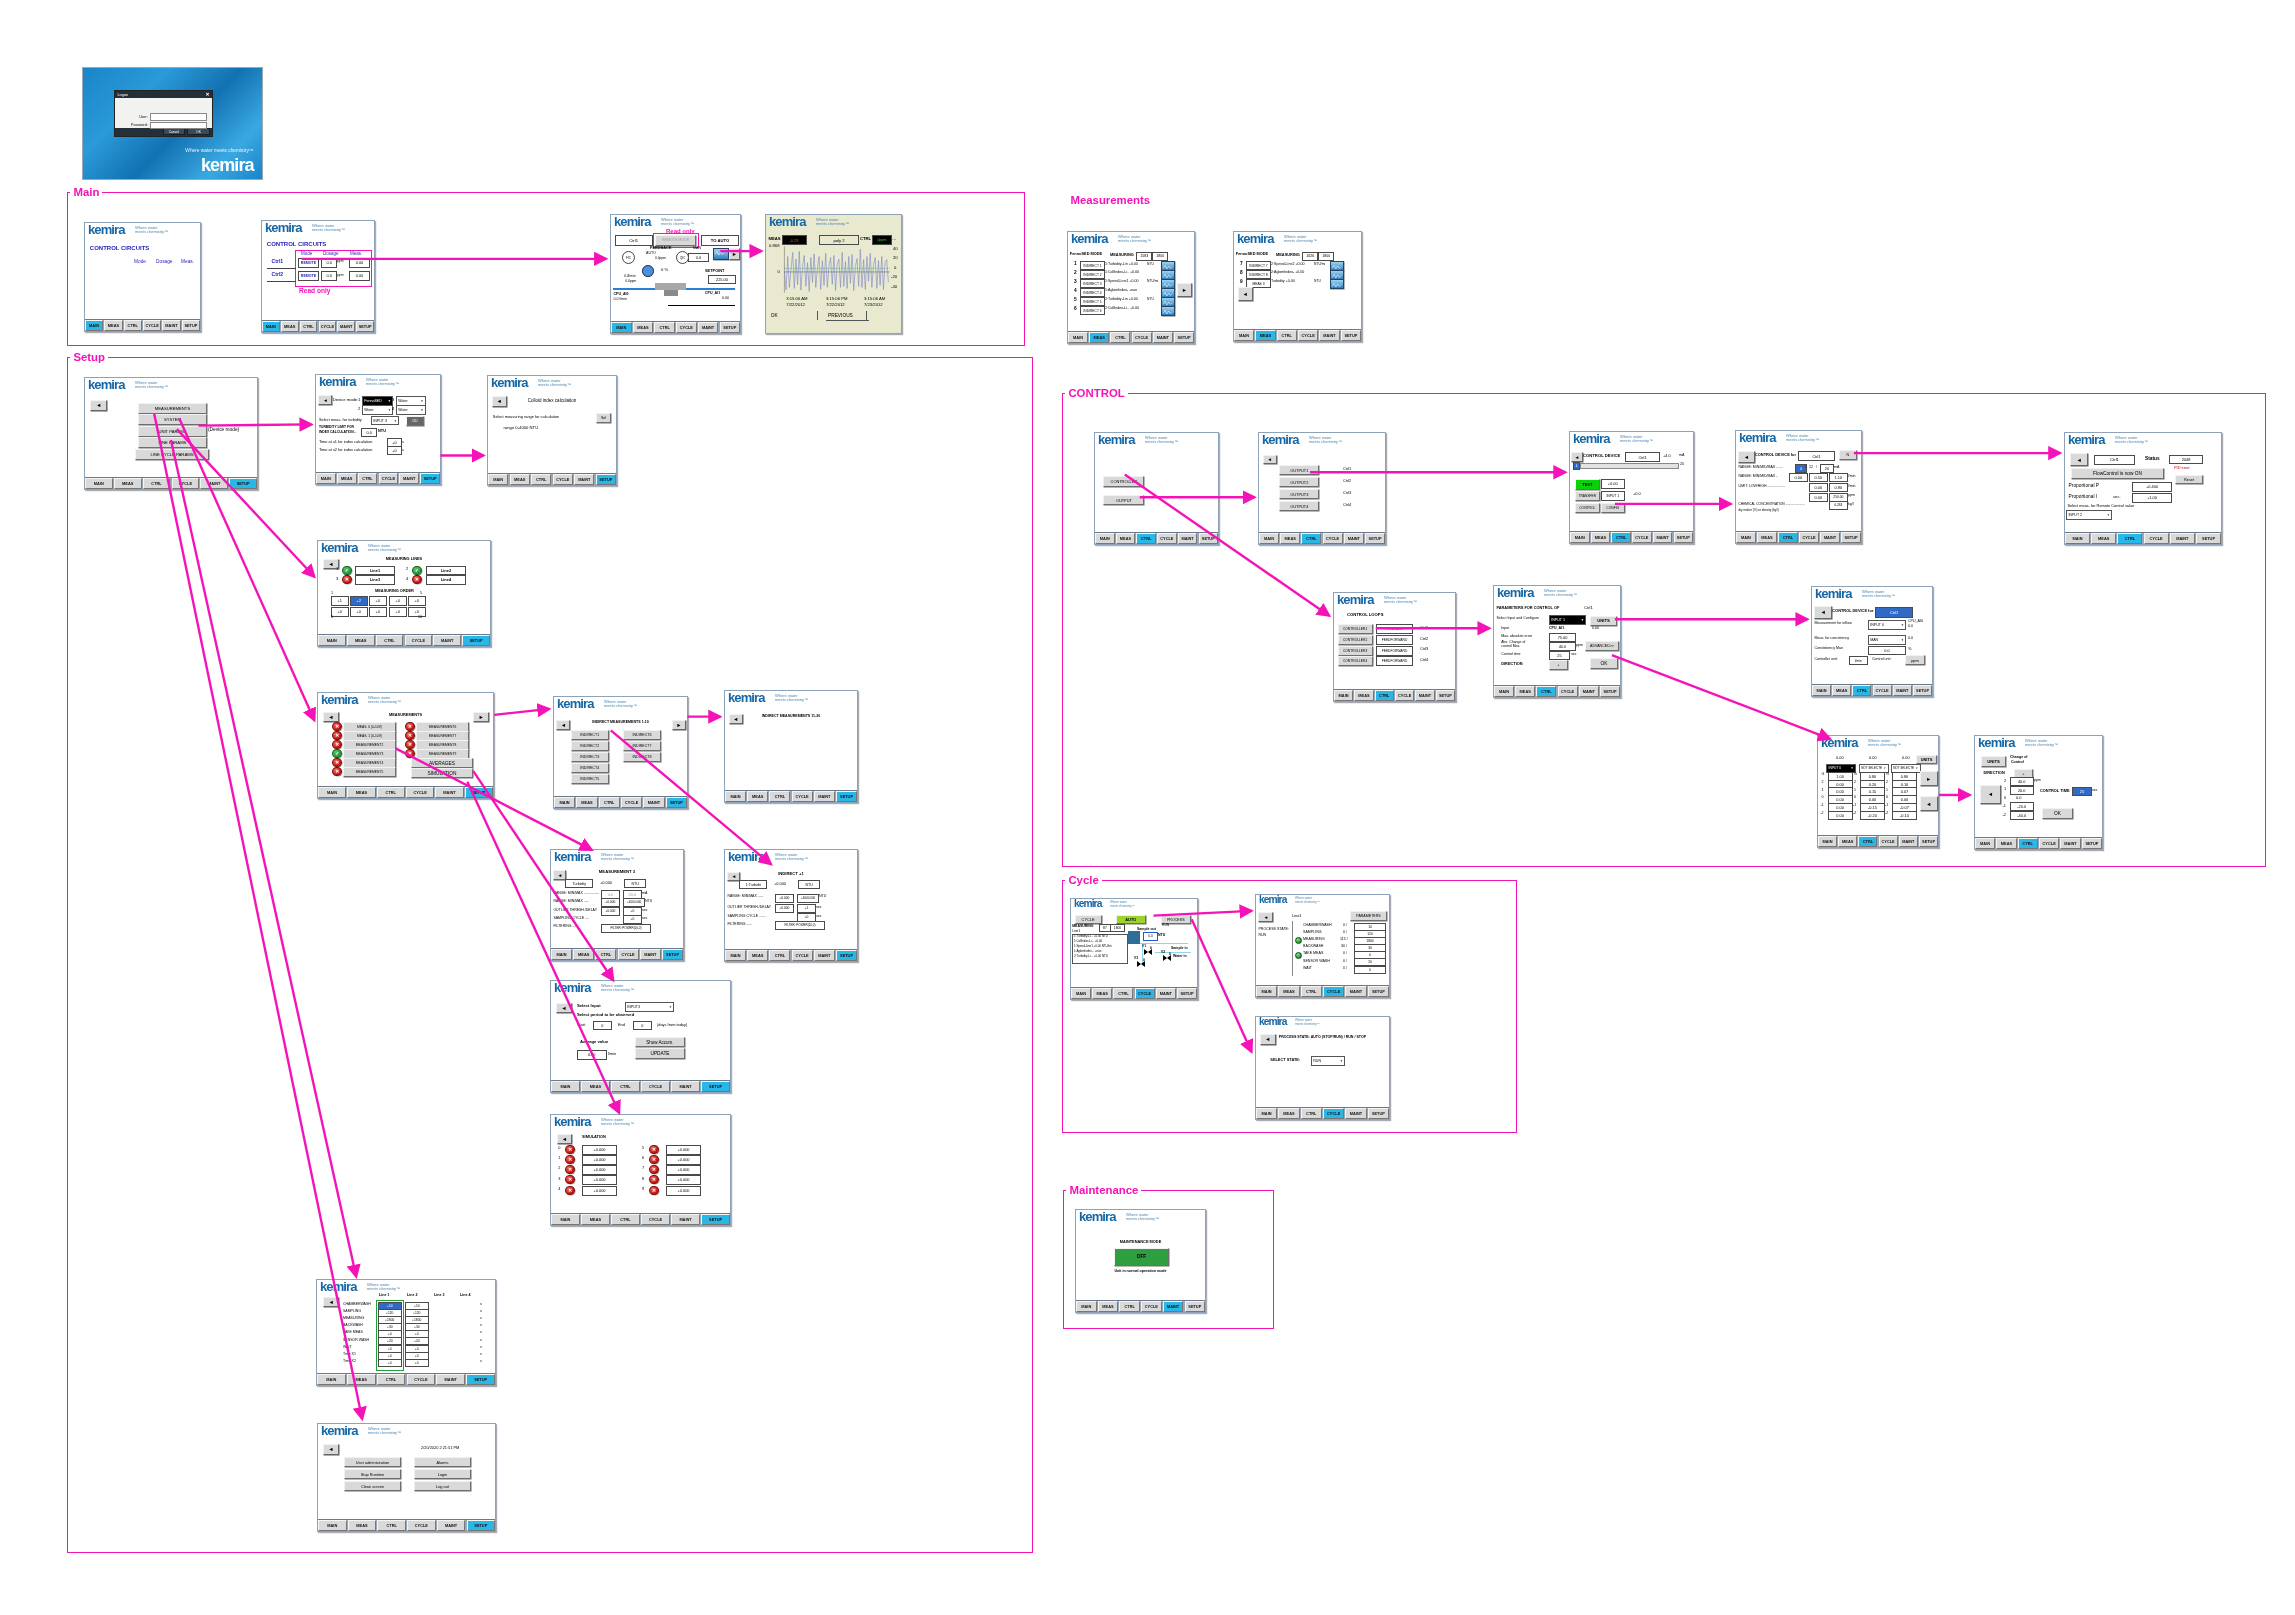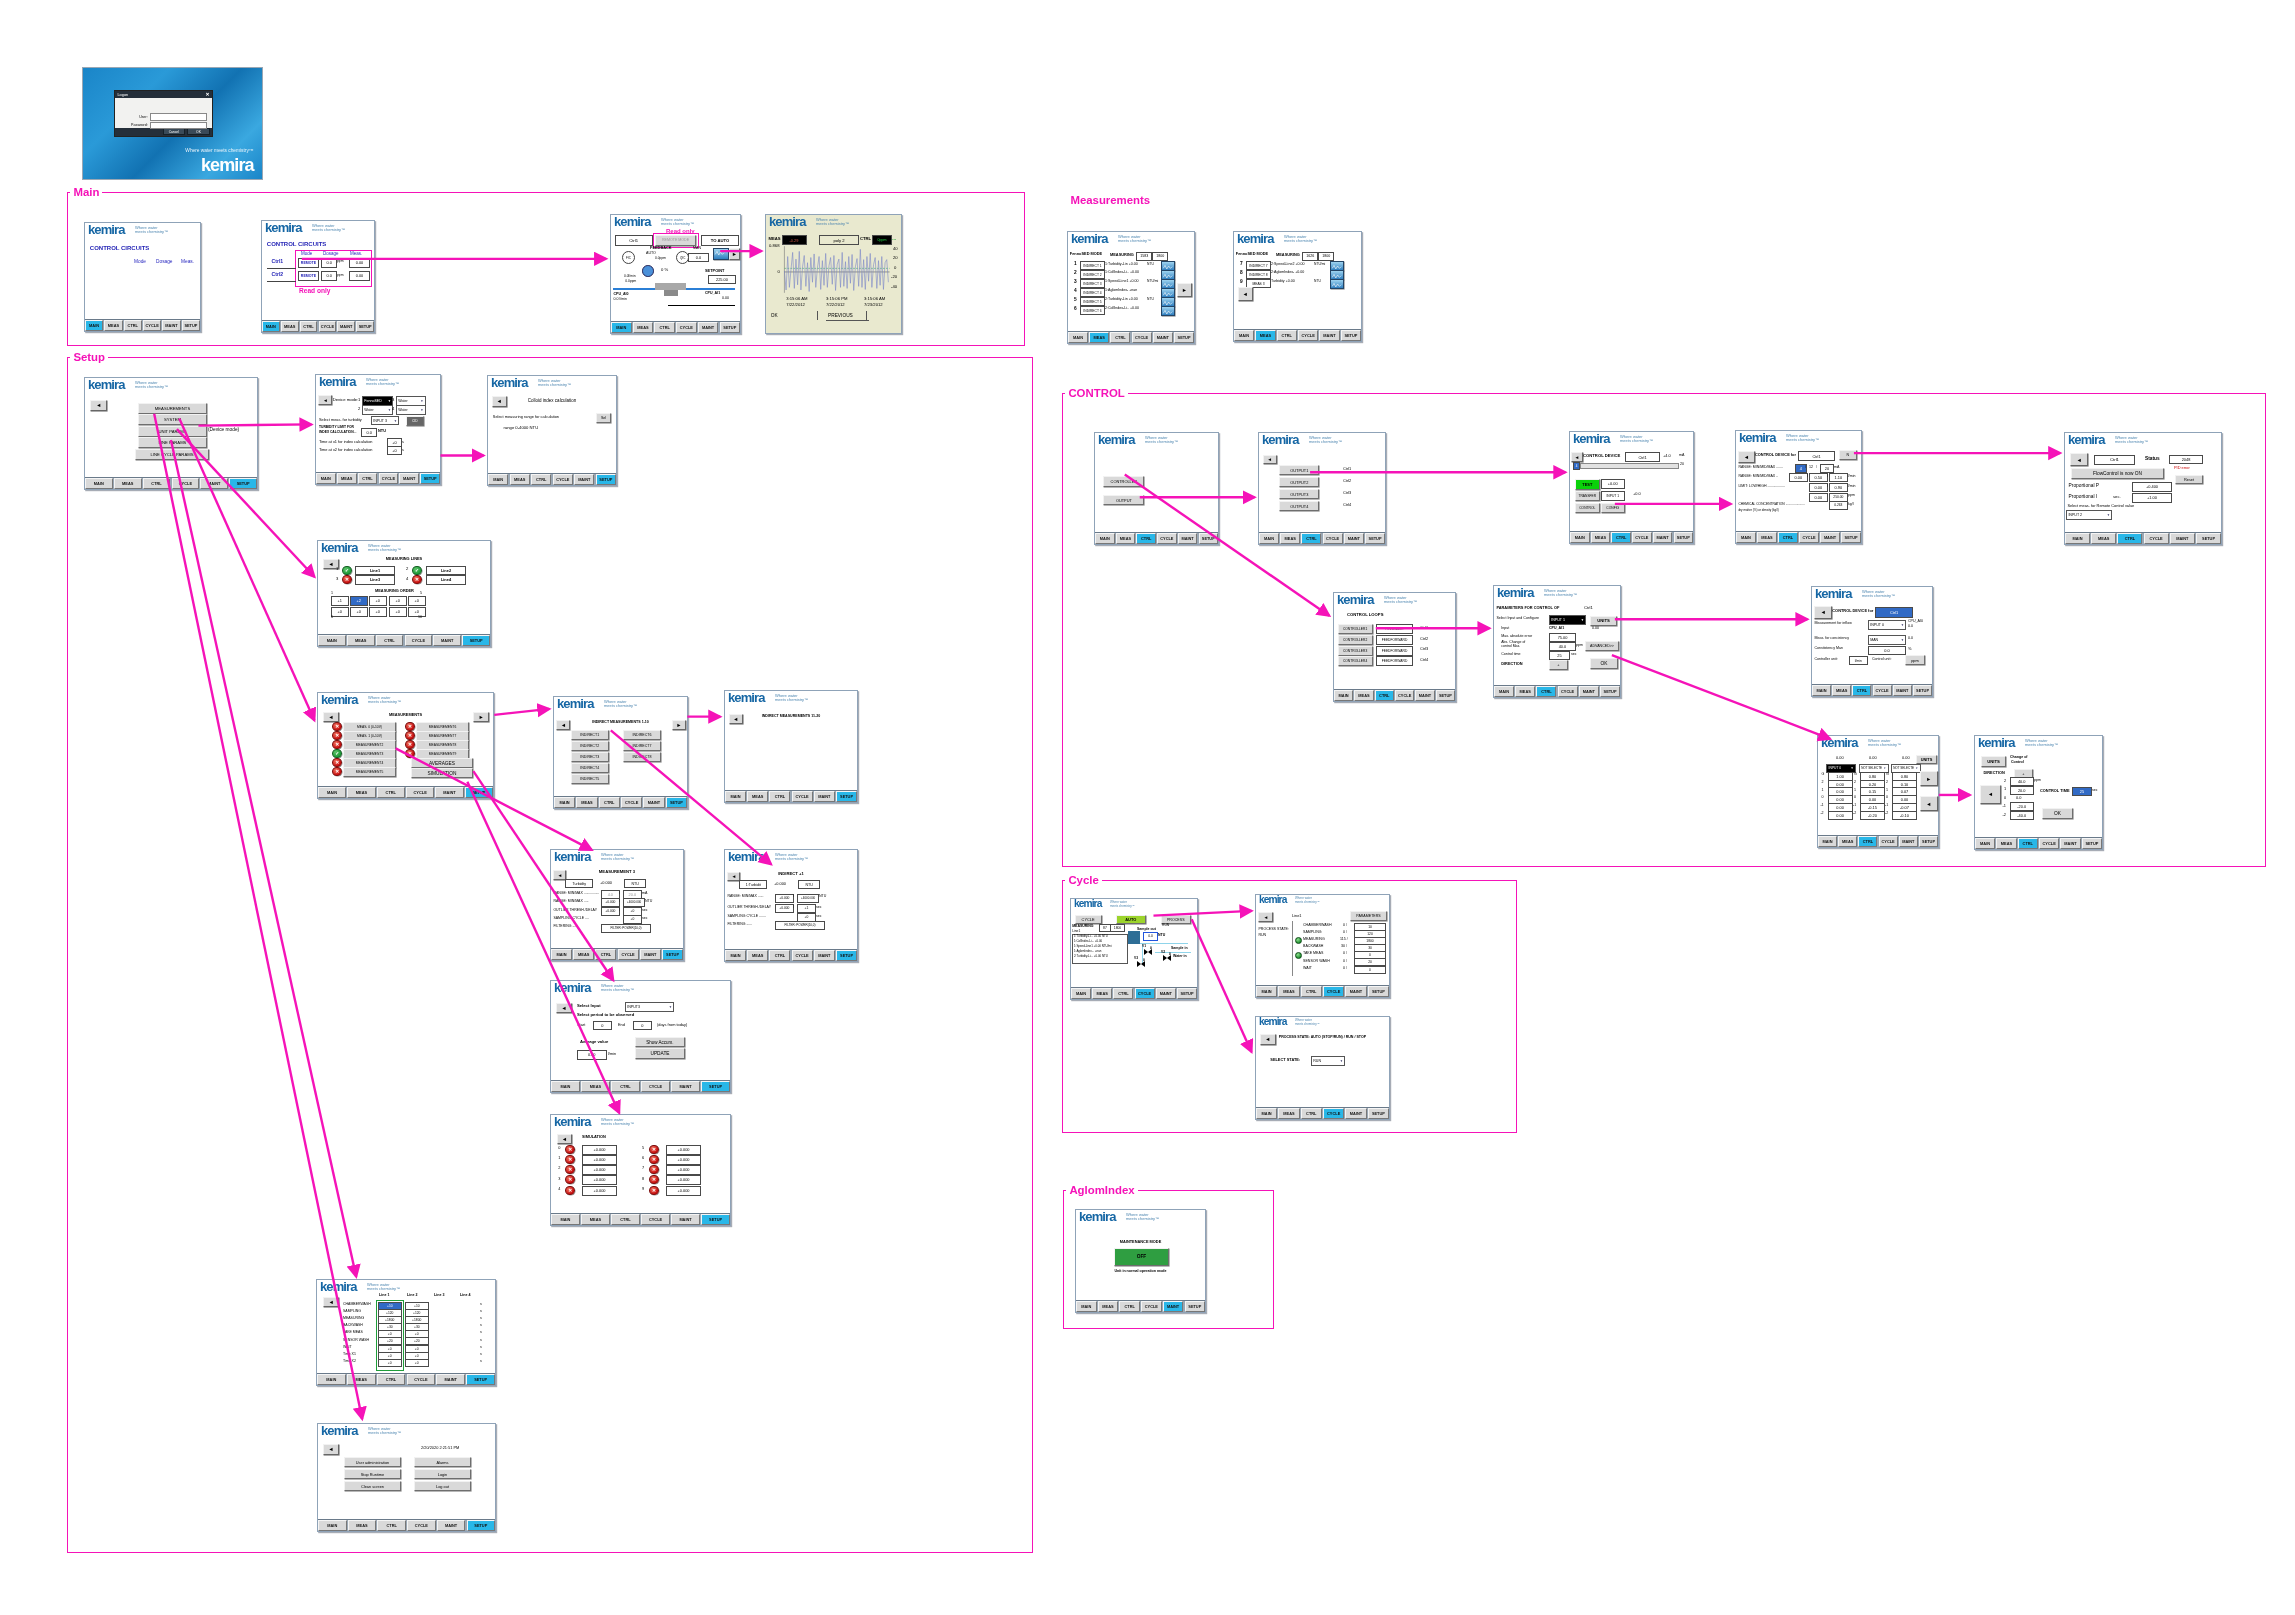--- a/index.html
+++ b/index.html
@@ -61,21 +61,21 @@
     <div class="group" style="left: 67px; top: 357px; width: 964px; height: 1194px;">
       <div class="glabel" style="left: 2.4px; top: -7.2px;">Setup</div>
     </div>
     <div class="group" style="left: 1062px; top: 393px; width: 1202px; height: 472px;">
       <div class="glabel" style="left: 2.4px; top: -7.2px;">CONTROL</div>
     </div>
     <div class="group" style="left: 1062px; top: 880px; width: 453px; height: 251px;">
       <div class="glabel" style="left: 2.4px; top: -7.2px;">Cycle</div>
     </div>
     <div class="group" style="left: 1063px; top: 1190px; width: 209px; height: 137px;">
-      <div class="glabel" style="left: 2.4px; top: -7.2px;">AglomIndex</div>
+      <div class="glabel" style="left: 2.4px; top: -7.2px;">Maintenance</div>
     </div>
     <div id="logon" style="left: 82px; top: 67px; width: 179px; height: 111px;">
       <div class="wtag">Where water meets chemistry™</div>
       <div class="wlogo">kemira</div>
       <div class="dlg">
         <div class="dtitle">
           <span>Logon</span>
           <span class="x">✕</span>
         </div>
         <div class="dbody">

